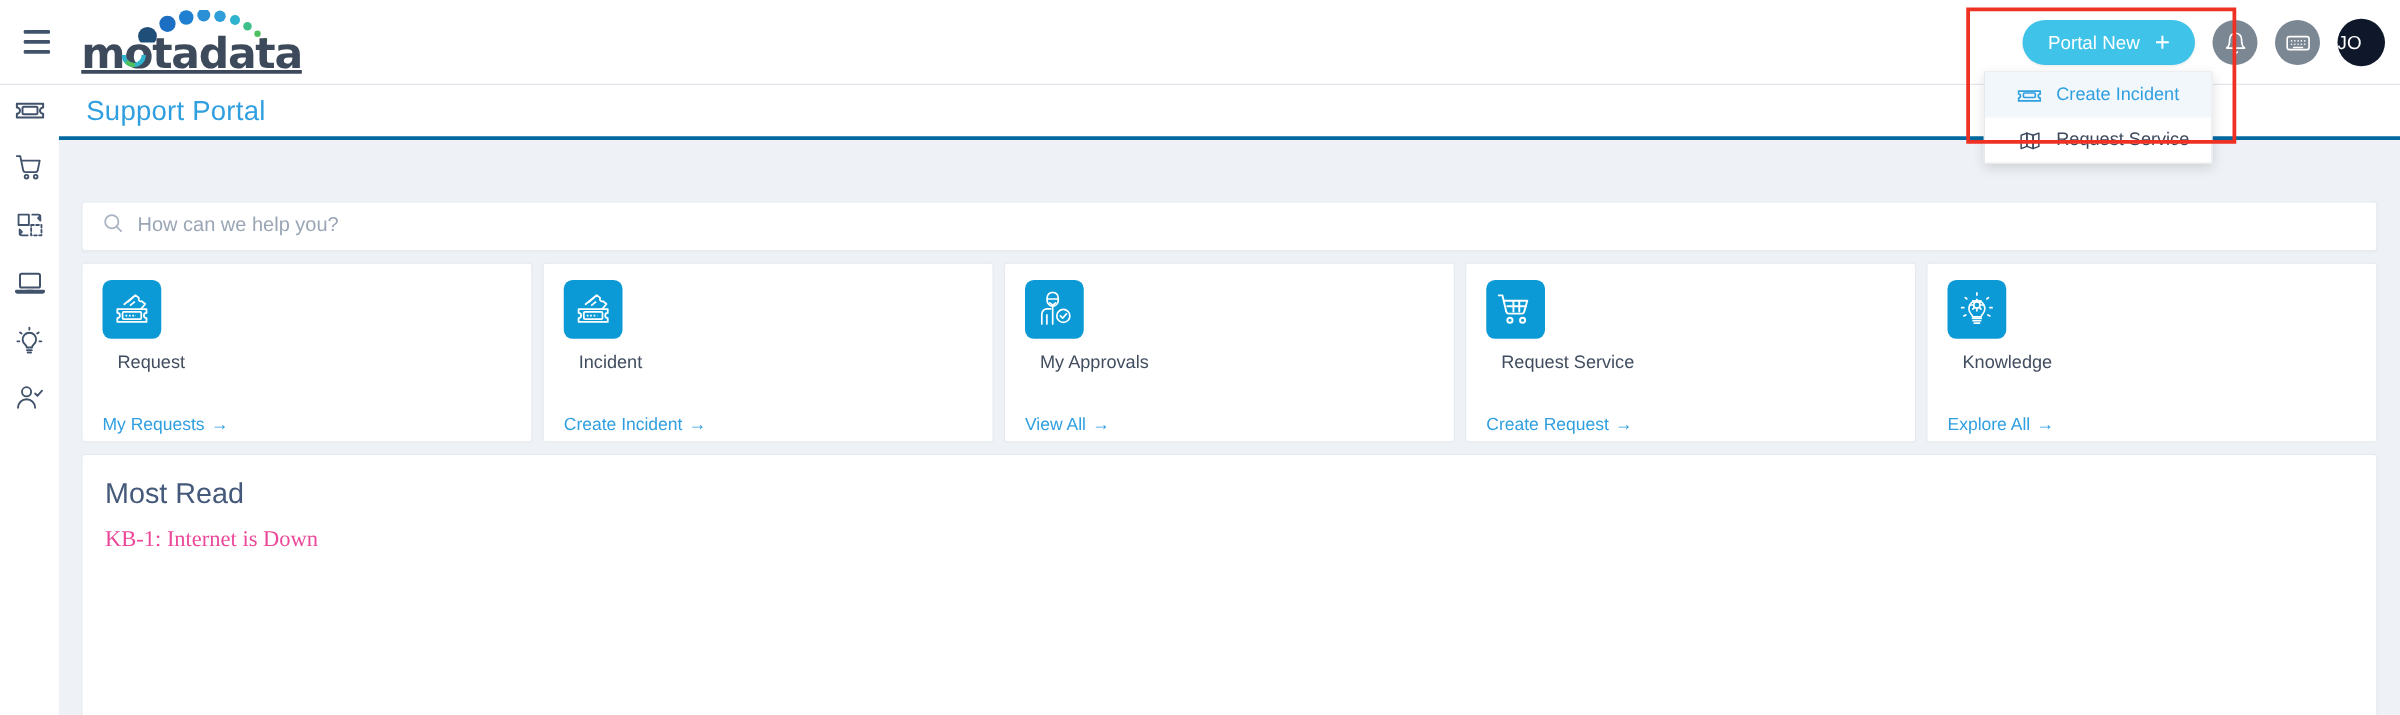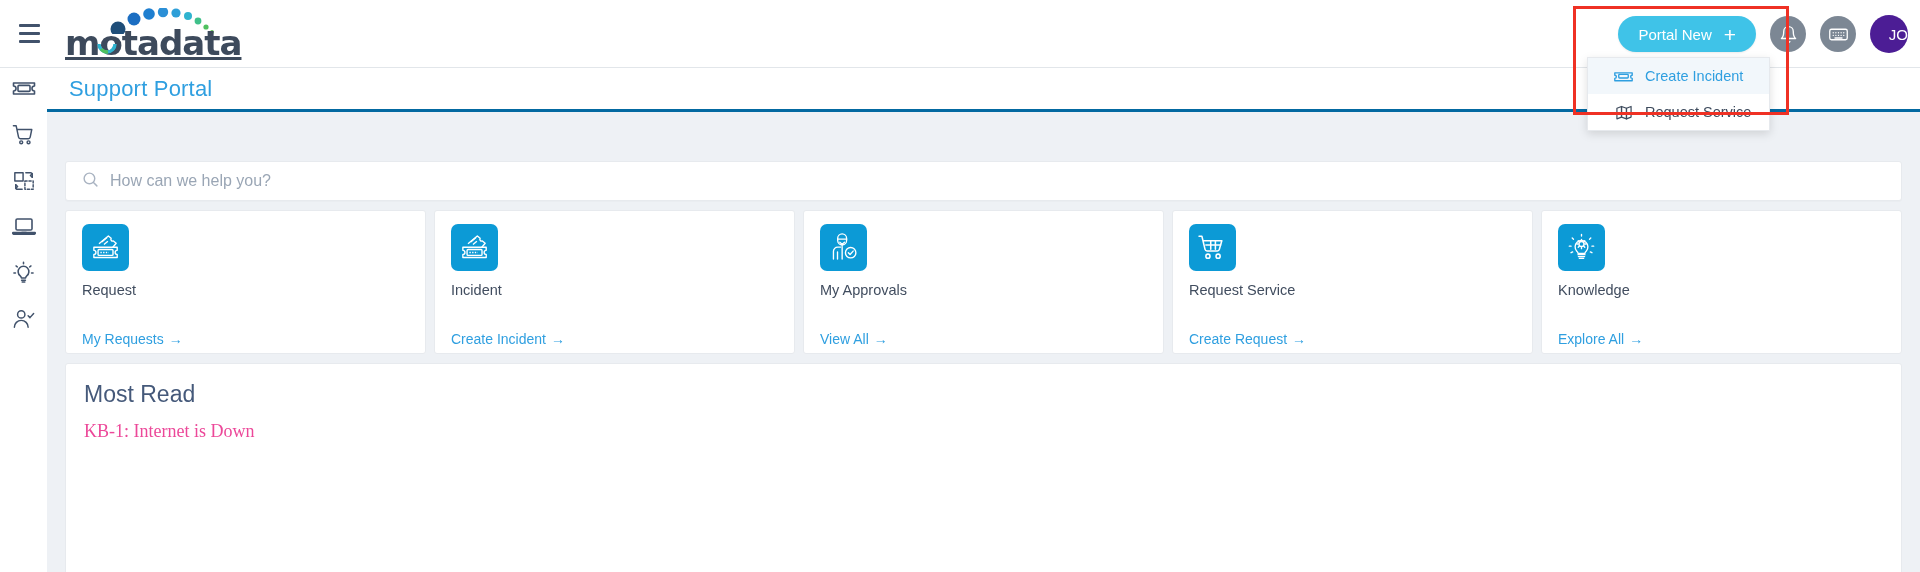--- a/index.html
+++ b/index.html
@@ -46,22 +46,22 @@
     box-shadow: 0 1px 2px rgba(0,0,0,.08);
   }
   .create-new-btn .plus { font-size: 21px; font-weight: 300; line-height: 1; }
   .circle-icon {
     width: 36px; height: 36px; border-radius: 50%;
     background: #7c8794; color: #ffffff;
     display: flex; align-items: center; justify-content: center; cursor: pointer;
   }
   .avatar {
     width: 38px; height: 38px; border-radius: 50%;
-    background: #4c1d95; color: #ffffff;
-    display: flex; align-items: center; justify-content: flex-end;
+    background: #0f172a; color: #ffffff;
+    display: flex; align-items: center; justify-content: flex-start;
     font-size: 15px; cursor: pointer;
   }
 
   
   .red-box {
     position: absolute;
     left: 1573px; top: 6px; width: 216px; height: 109px;
     border: 3px solid #ef3124;
     z-index: 60; pointer-events: none;
   }
@@ -134,21 +134,21 @@
     height: 144px; padding: 13px 16px 0 16px;
     display: flex; flex-direction: column;
     cursor: pointer;
   }
   .card-icon {
     width: 47px; height: 47px; border-radius: 7px;
     background: #0c9ad6; color: #ffffff;
     display: flex; align-items: center; justify-content: center; flex: none;
   }
   .card-label {
-    margin-top: 11px; font-size: 14.5px; color: #414d5f;
+    margin-top: 11px; font-size: 14.5px; color: #414d5f; margin-left: 12px;
   }
   .card-link {
     margin-top: auto; margin-bottom: 6px;
     font-size: 14px; color: #2f9fe0; display: inline-flex; align-items: center; gap: 5px;
   }
   .card-link .arr { font-size: 14px; }
 
   
   .most-read {
     margin: 9px 18px 0 18px;

